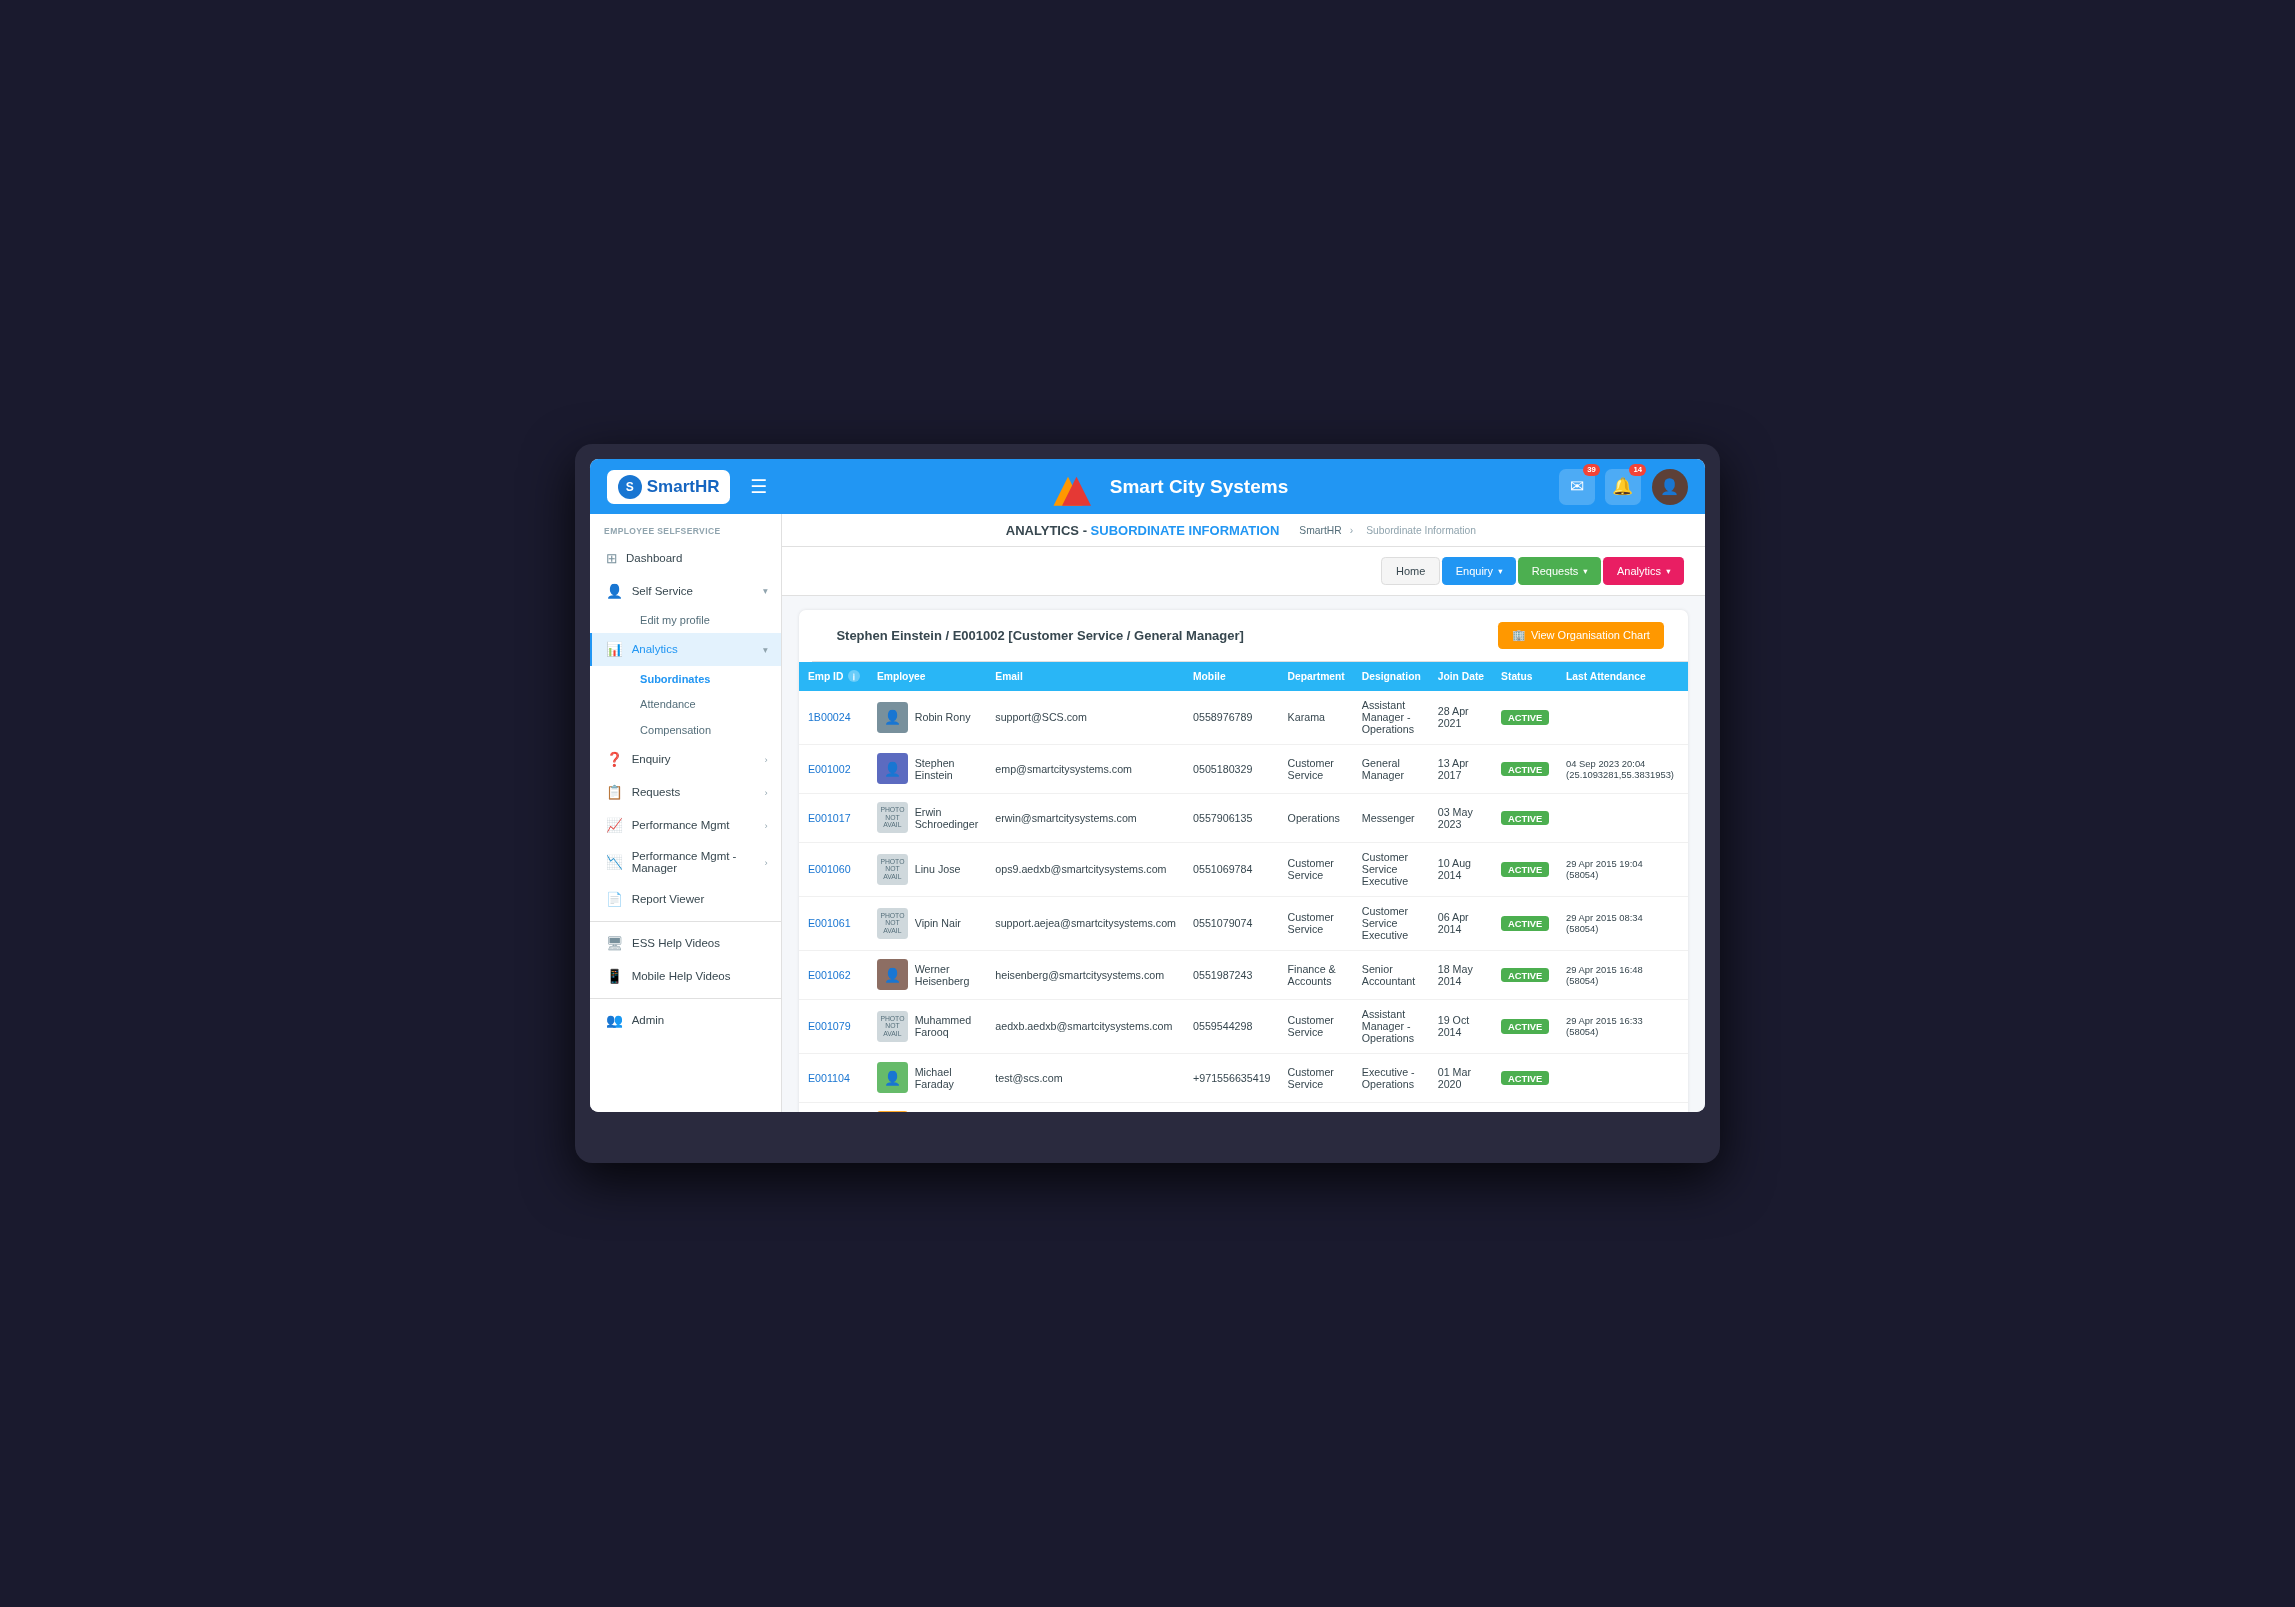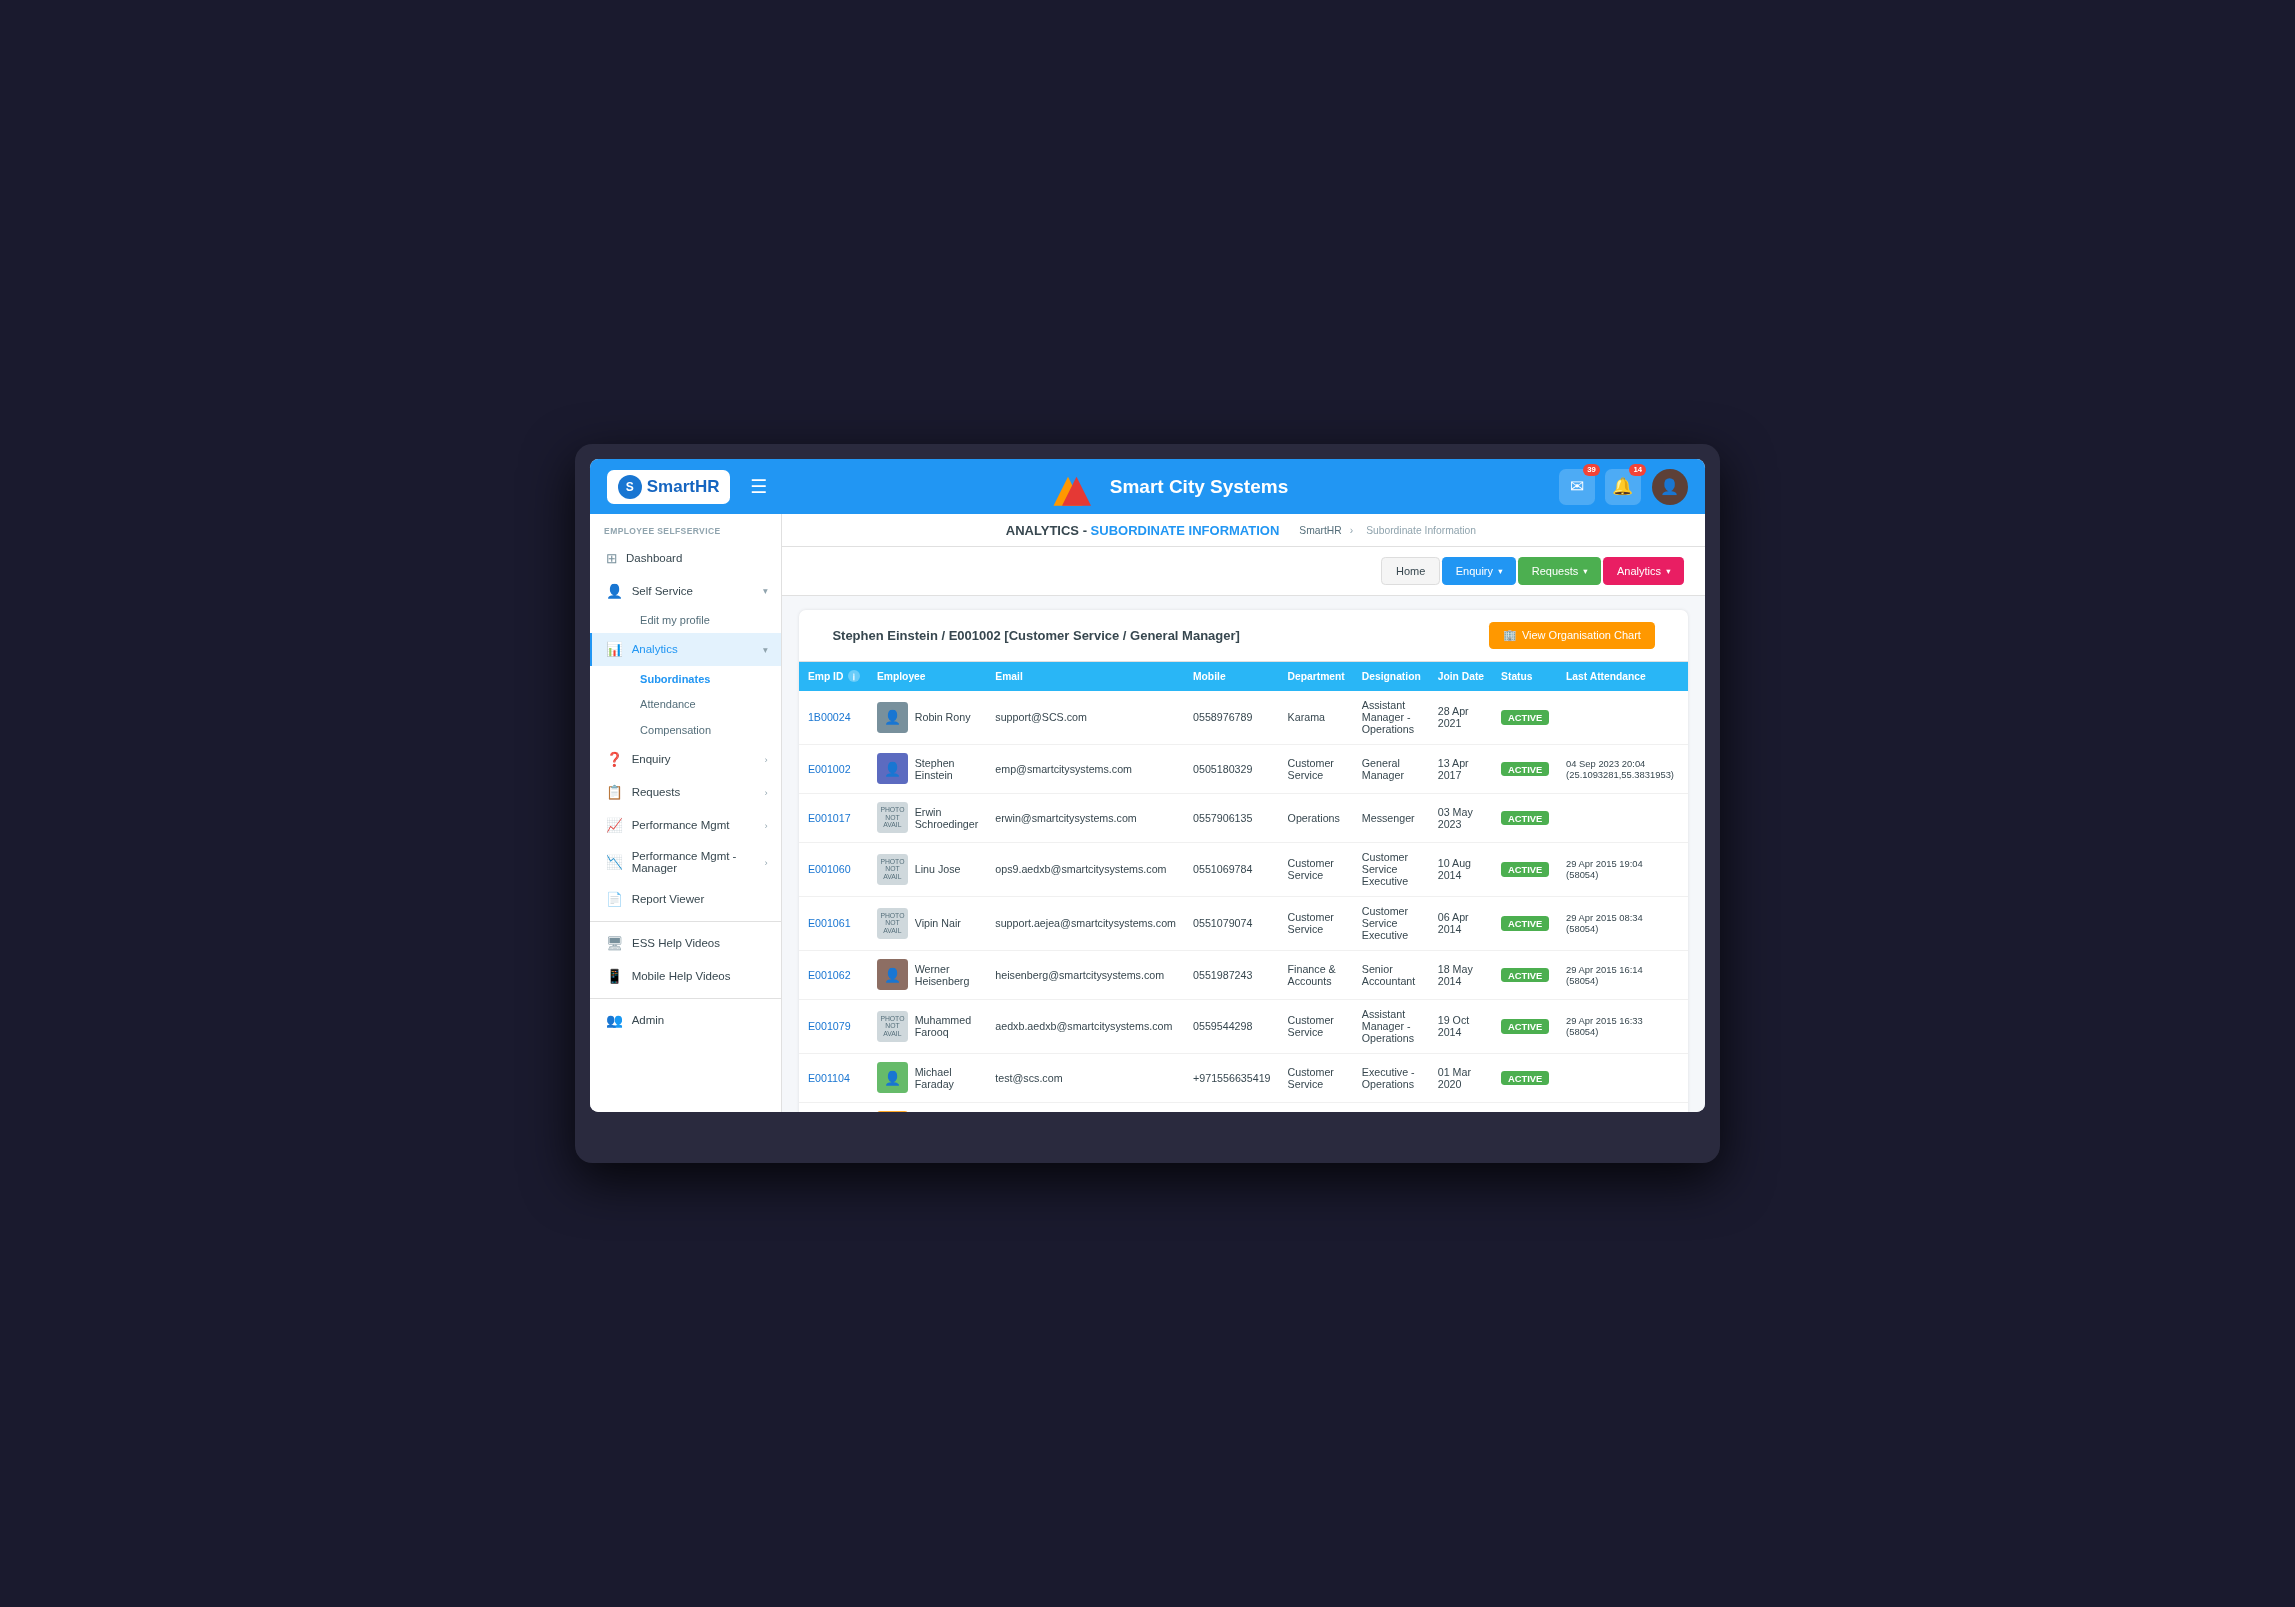--- a/index.html
+++ b/index.html
@@ -265,22 +265,23 @@
       margin: 13.7px 17px;
       background: white;
       border-radius: 6.8px;
       box-shadow: 0 0.9px 3.4px rgba(0,0,0,0.1);
     }
 
     .subord-header {
       display: flex;
       align-items: center;
       justify-content: space-between;
-      padding: 12px 33px;
+      padding: 12px 24px;
       border-bottom: 0.9px solid #e0e0e0;
+      margin-left: 13px;
     }
 
     .subord-title {
       font-size: 13px;
       font-weight: 600;
       color: #37474f;
     }
 
     .org-chart-btn {
       background: #ff9800;
@@ -632,21 +633,21 @@
         <div style="width:31px;height:31px;border-radius:3.4px;background:#8d6e63;display:flex;align-items:center;justify-content:center;color:white;font-size:13.7px;flex-shrink:0;">👤</div>
         <span>Werner Heisenberg</span>
       </div>
     </td>
     <td>heisenberg@smartcitysystems.com</td>
     <td>0551987243</td>
     <td>Finance &amp; Accounts</td>
     <td>Senior Accountant</td>
     <td>18 May 2014</td>
     <td><span class="status-badge">ACTIVE</span></td>
-    <td style="font-size:9.4px;">29 Apr 2015 16:14 (58054)</td>
+    <td style="font-size:9.4px;">29 Apr 2015 16:48 (58054)</td>
     <td></td>
   </tr>
                   <tr>
     <td><a class="emp-id-link">E001079</a></td>
     <td>
       <div class="emp-cell">
         <div class="photo-placeholder" style="font-size:6.8px;line-height:1.1;text-align:center;padding:1.7px;">PHOTO<br>NOT<br>AVAIL</div>
         <span>Muhammed Farooq</span>
       </div>
     </td>

